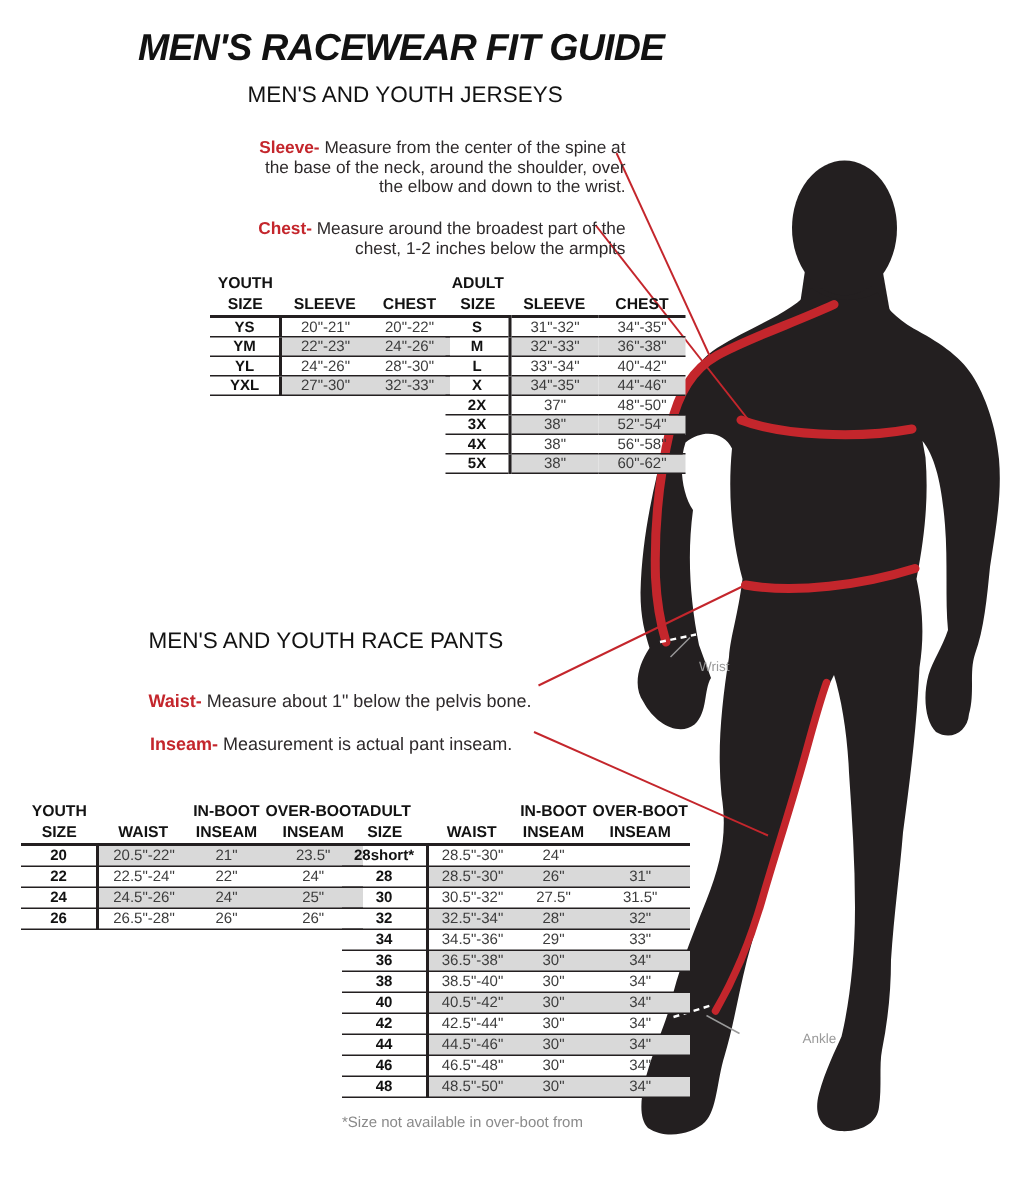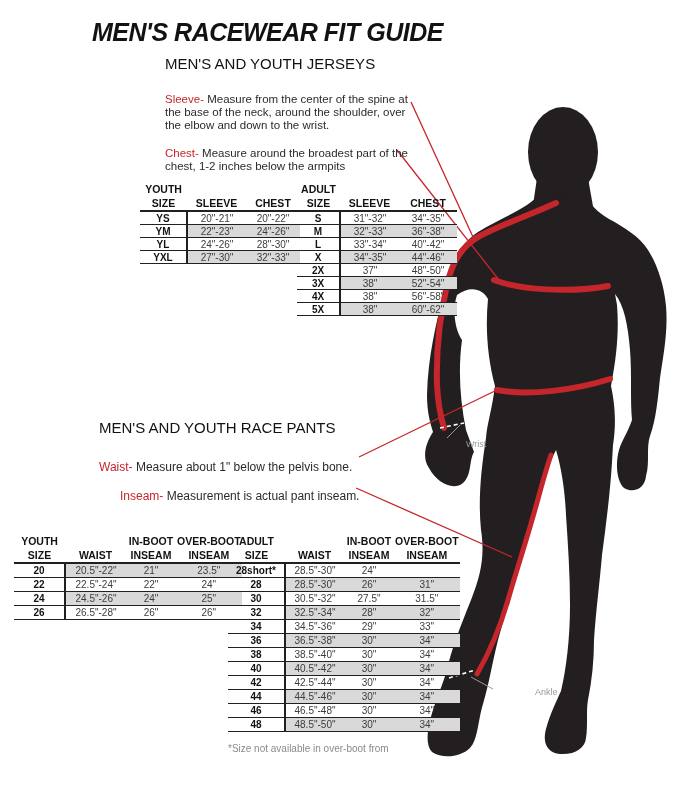--- a/index.html
+++ b/index.html
@@ -7,35 +7,35 @@
     --silhouette-black:#231f20;
     --row-shade:#d9d9d9;
     --label-gray:#9a9a9a;
   }
   html,body{margin:0;padding:0;background:#fff;}
   .canvas{
     position:relative;width:686px;height:800px;background:#fff;overflow:hidden;
     font-family:"Liberation Sans",sans-serif;color:var(--silhouette-black);
   }
   .figure-layer{position:absolute;left:0;top:0;width:686px;height:800px;z-index:0;}
-  .txt{position:absolute;z-index:2;}
+  .txt{position:absolute;z-index:2;text-align:right;}
   .page-title{
     left:92px;top:18px;font-size:25px;font-weight:bold;font-style:italic;
     letter-spacing:-0.5px;color:#121212;white-space:nowrap;
   }
   .sec-heading{font-size:15px;font-weight:normal;color:#121212;white-space:nowrap;}
   .jerseys-heading{left:165px;top:55px;}
   .pants-heading{left:99px;top:419px;}
   .measure-note{font-size:11.5px;line-height:13px;color:#2e2a2b;}
   .sleeve-note{left:165px;top:81px;width:252px;}
   .chest-note{left:165px;top:135px;width:252px;}
   .pants-note{font-size:12px;line-height:13px;white-space:nowrap;}
   .waist-note{left:99px;top:449px;}
-  .inseam-note{left:104px;top:478px;padding-left:16px;}
-  .red-label{color:var(--accent-red);font-weight:normal;}
+  .inseam-note{left:84px;top:478px;padding-left:16px;}
+  .red-label{color:var(--accent-red);font-weight:bold;}
 
   
   .tbl{position:absolute;z-index:2;}
   .tbl table{border-collapse:collapse;table-layout:fixed;}
   .tbl th{
     font-weight:bold;font-size:10.5px;text-align:center;padding:1px 1px;
     color:#121212;white-space:nowrap;
   }
   .tbl thead tr.h-last th{border-bottom:2px solid var(--silhouette-black);}
   .tbl td{

